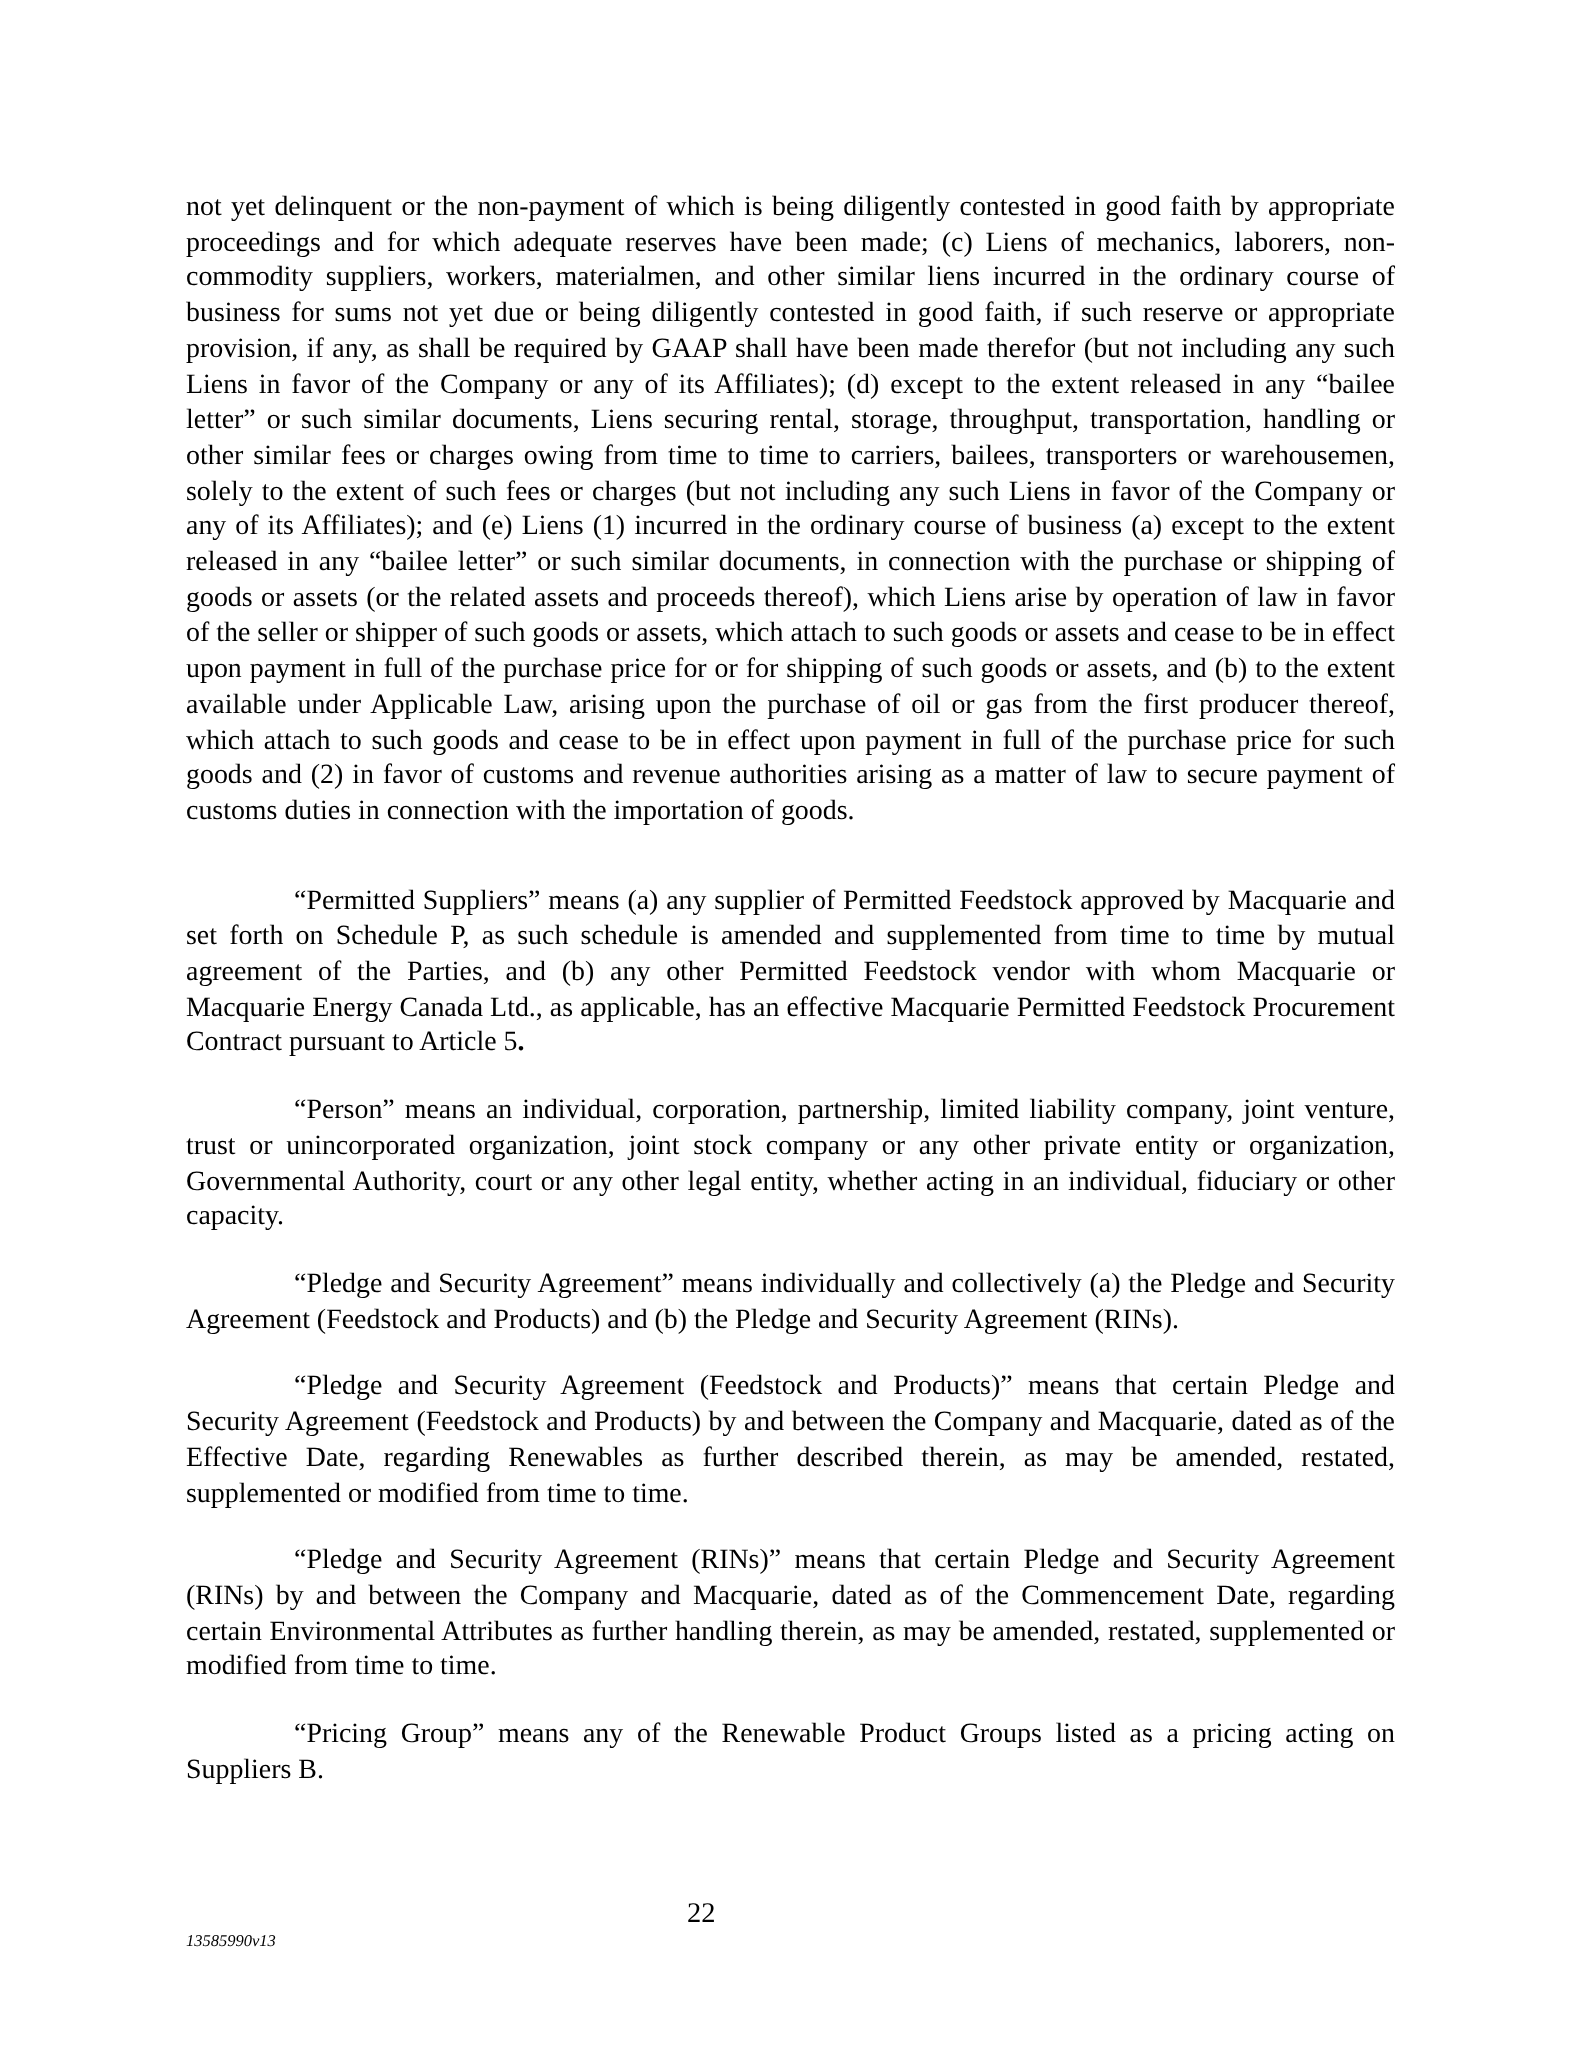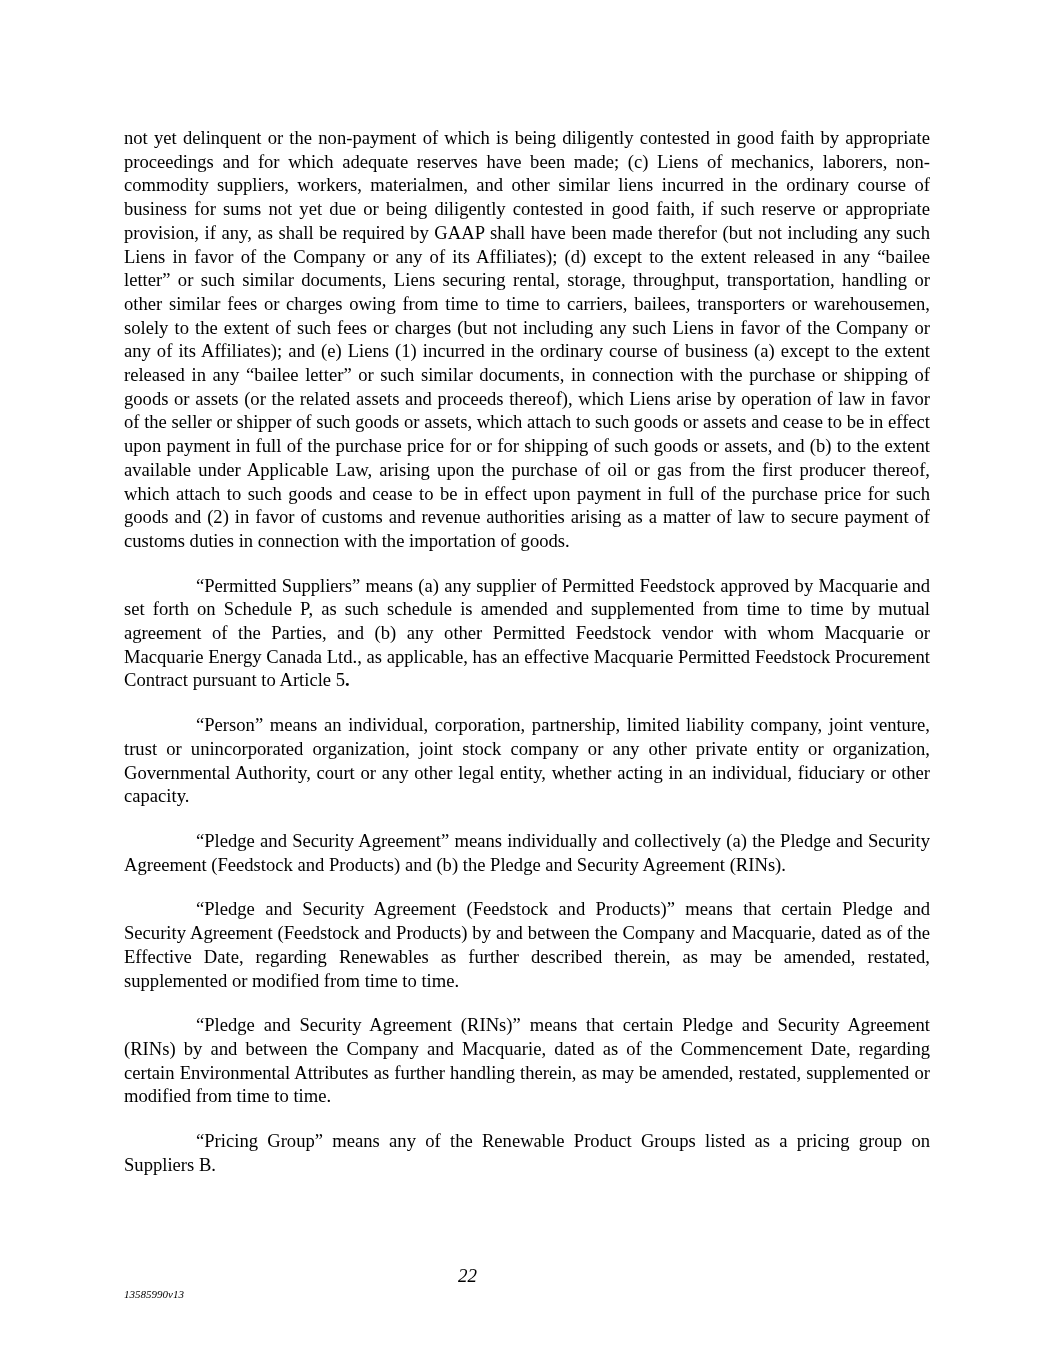--- a/index.html
+++ b/index.html
@@ -1,40 +1,40 @@
 <!DOCTYPE html>
 <html><head>
 <meta charset="utf-8">
 <style>
   html, body { margin: 0; padding: 0; background: #ffffff; }
   body { width: 1055px; height: 1365px; position: relative; overflow: hidden;
          font-family: "Liberation Serif", serif; color: #000; }
   .page { position: absolute; left: 124px; top: 126px; width: 806px; }
   p { margin: 0; font-size: 18.6px; line-height: 23.7px; text-align: justify; }
-  p.first { margin-bottom: 21px; }
+  p.first { margin-bottom: 36px; }
   p.def { text-indent: 72px; margin-bottom: 21px; }
   .u { text-underline-offset: 2px; }
   .b { font-weight: bold; }
   .page-number { position: absolute; left: 0; width: 935px; top: 1265px; text-align: center;
-                 font-size: 19px; font-style: italic; }
+                 font-size: 19px; }
   .doc-id { position: absolute; left: 124px; top: 1288px; font-size: 11px; font-style: italic; }
 </style>
 </head>
 <body>
 
 <div class="page">
   <p class="first">not yet delinquent or the non-payment of which is being diligently contested in good faith by appropriate proceedings and for which adequate reserves have been made; (c) Liens of mechanics, laborers, non-commodity suppliers, workers, materialmen, and other similar liens incurred in the ordinary course of business for sums not yet due or being diligently contested in good faith, if such reserve or appropriate provision, if any, as shall be required by GAAP shall have been made therefor (but not including any such Liens in favor of the Company or any of its Affiliates); (d) except to the extent released in any “bailee letter” or such similar documents, Liens securing rental, storage, throughput, transportation, handling or other similar fees or charges owing from time to time to carriers, bailees, transporters or warehousemen, solely to the extent of such fees or charges (but not including any such Liens in favor of the Company or any of its Affiliates); and (e) Liens (1) incurred in the ordinary course of business (a) except to the extent released in any “bailee letter” or such similar documents, in connection with the purchase or shipping of goods or assets (or the related assets and proceeds thereof), which Liens arise by operation of law in favor of the seller or shipper of such goods or assets, which attach to such goods or assets and cease to be in effect upon payment in full of the purchase price for or for shipping of such goods or assets, and (b) to the extent available under Applicable Law, arising upon the purchase of oil or gas from the first producer thereof, which attach to such goods and cease to be in effect upon payment in full of the purchase price for such goods and (2) in favor of customs and revenue authorities arising as a matter of law to secure payment of customs duties in connection with the importation of goods.</p>
 
   <p class="def"><span>“</span><span class="u">Permitted Suppliers</span><span>”</span><span> means (a) any supplier of Permitted Feedstock approved by Macquarie and set forth on </span><span class="u">Schedule P</span><span>, as such schedule is amended and supplemented from time to time by mutual agreement of the Parties, and (b) any other Permitted Feedstock vendor with whom Macquarie or Macquarie Energy Canada Ltd., as applicable, has an effective Macquarie Permitted Feedstock Procurement Contract pursuant to </span><span class="u">Article 5</span><span class="b">.</span></p>
 
   <p class="def"><span>“</span><span class="u">Person</span><span>”</span><span> means an individual, corporation, partnership, limited liability company, joint venture, trust or unincorporated organization, joint stock company or any other private entity or organization, Governmental Authority, court or any other legal entity, whether acting in an individual, fiduciary or other capacity.</span></p>
 
   <p class="def"><span>“</span><span class="u">Pledge and Security Agreement</span><span>”</span><span> means individually and collectively (a) the Pledge and Security Agreement (Feedstock and Products) and (b) the Pledge and Security Agreement (RINs).</span></p>
 
   <p class="def"><span>“</span><span class="u">Pledge and Security Agreement (Feedstock and Products)</span><span>”</span><span> means that certain Pledge and Security Agreement (Feedstock and Products) by and between the Company and Macquarie, dated as of the Effective Date, regarding Renewables as further described therein, as may be amended, restated, supplemented or modified from time to time.</span></p>
 
   <p class="def"><span>“</span><span class="u">Pledge and Security Agreement (RINs)</span><span>”</span><span> means that certain Pledge and Security Agreement (RINs) by and between the Company and Macquarie, dated as of the Commencement Date, regarding certain Environmental Attributes as further handling therein, as may be amended, restated, supplemented or modified from time to time.</span></p>
 
-  <p class="def"><span>“</span><span class="u">Pricing Group</span><span>”</span><span> means any of the Renewable Product Groups listed as a pricing group on </span><span class="u">Suppliers B</span><span>.</span></p>
+  <p class="def"><span>“</span><span class="u">Pricing Group</span><span>”</span><span> means any of the Renewable Product Groups listed as a pricing acting on </span><span class="u">Suppliers B</span><span>.</span></p>
 </div>
 
 <div class="page-number">22</div>
 <div class="doc-id">13585990v13</div>
 
 </body></html>

